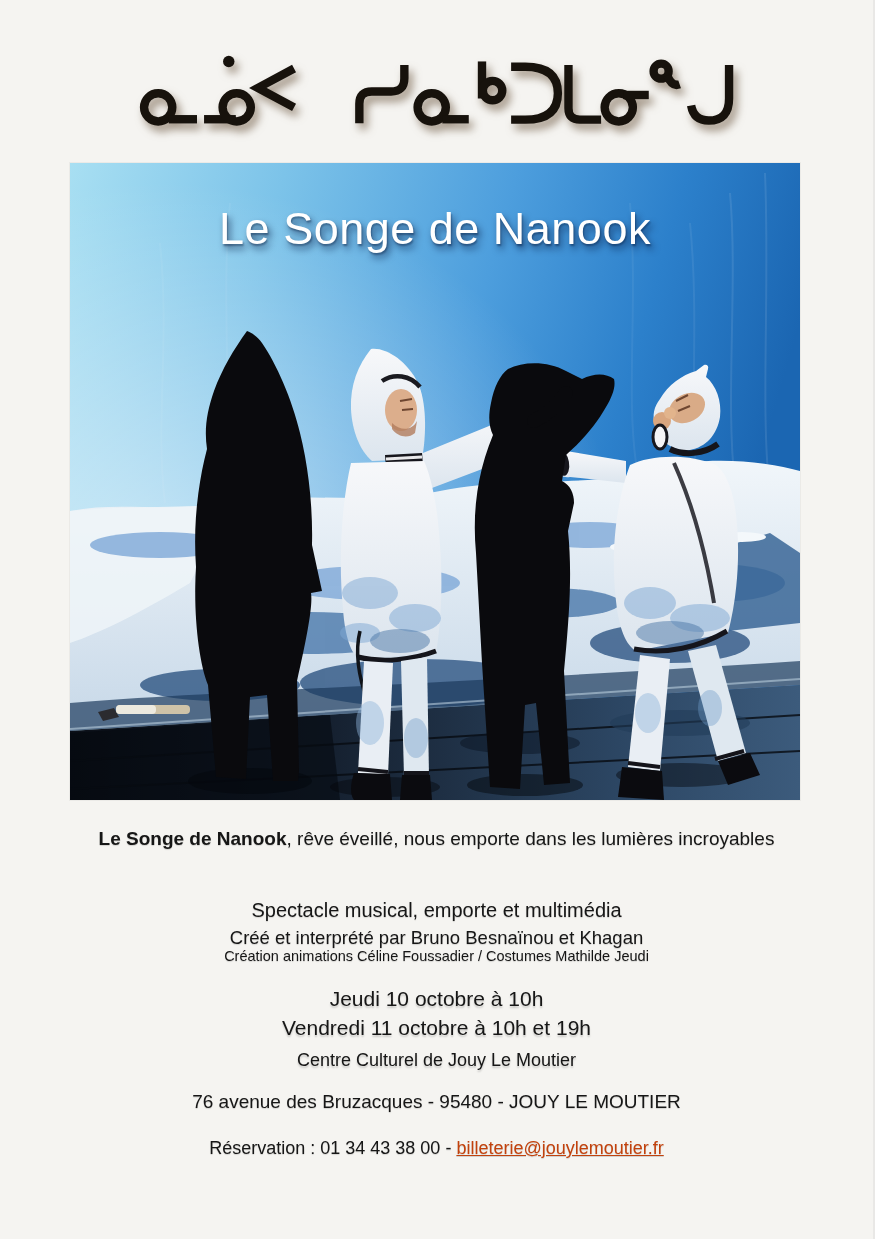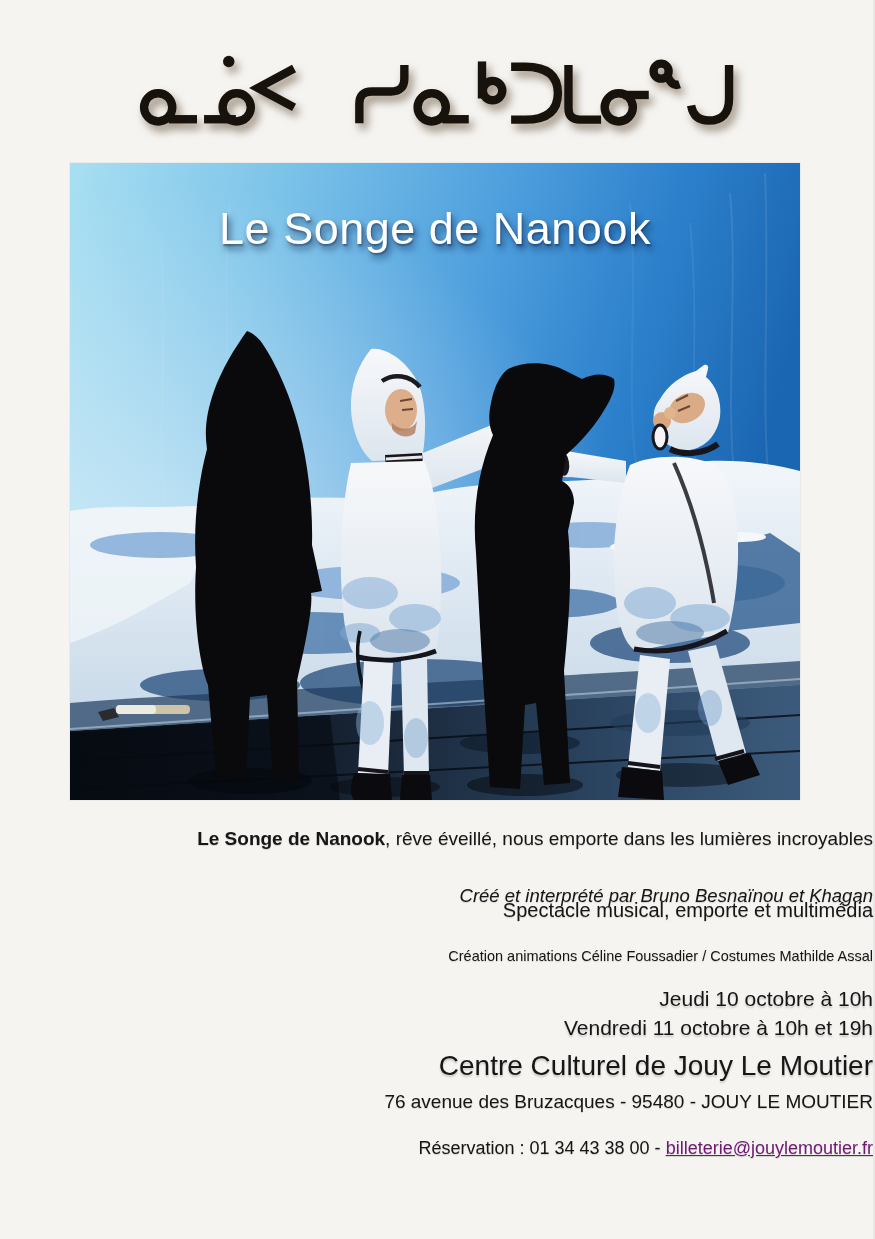--- a/index.html
+++ b/index.html
@@ -30,32 +30,32 @@
     box-shadow:0 0 0 1px rgba(0,0,0,.04);
   }
   .photo svg{position:absolute;inset:0;width:100%;height:100%;display:block;}
   .photo-title{
     position:absolute;top:40px;left:0;width:100%;
     text-align:center;color:#ffffff;
     font-size:45px;font-weight:400;letter-spacing:.5px;
     text-shadow:3px 5px 7px rgba(5,20,60,.6),1px 2px 2px rgba(5,20,50,.4);
   }
   
-  .tb{position:absolute;left:0;width:100%;text-align:right;margin:0;
+  .tb{position:absolute;left:0;width:100%;text-align:center;margin:0;
       color:#161616;text-shadow:0 1px 1px rgba(0,0,0,.14);}
   .lead{top:827px;font-size:19px;line-height:23px;}
   .lead strong{font-weight:700;}
   .genre{top:899px;font-size:20px;}
-  .credits{top:885px;font-size:18.5px;font-style:italic;}
+  .credits{top:927px;font-size:18.5px;}
   .design-credits{top:948px;font-size:14.5px;}
   .schedule{top:984px;font-size:21px;line-height:29px;text-shadow:0 2px 2px rgba(0,0,0,.18);}
-  .venue-name{top:1050px;font-size:28px;text-shadow:0 2px 2px rgba(0,0,0,.18);}
+  .venue-name{top:1050px;font-size:18px;text-shadow:0 2px 2px rgba(0,0,0,.18);}
   .venue-address{top:1091px;font-size:19px;}
   .reservation{top:1138px;font-size:18px;}
-  .reservation a{color:#701a75;text-decoration:underline;cursor:pointer;}
+  .reservation a{color:#c2410c;text-decoration:underline;cursor:pointer;}
   .tariff{top:1160px;font-size:19px;}
   .production{top:1194px;font-size:14.5px;line-height:17px;}
 </style>
 </head>
 <body>
 
 <div class="poster">
 
   <header class="syllabics">
     <svg viewBox="0 0 680 100" role="img" aria-label="ᓇᓅᑉ ᓯᓇᒃᑐᒪᓂᖓ">
@@ -265,21 +265,21 @@
     </svg>
     <div class="photo-title">Le Songe de Nanook</div>
   </figure>
 
   <p class="tb lead"><strong>Le Songe de Nanook</strong><span>, rêve éveillé, nous emporte dans les lumières incroyables</span><br></p>
 
   <p class="tb genre">Spectacle musical, emporte et multimédia</p>
 
   <p class="tb credits">Créé et interprété par Bruno Besnaïnou et Khagan</p>
 
-  <p class="tb design-credits">Création animations Céline Foussadier / Costumes Mathilde Assal</p>
+  <p class="tb design-credits">Création animations Céline Foussadier / Costumes Mathilde Jeudi</p>
 
   <p class="tb schedule"><span>Jeudi 10 octobre à 10h</span><br><span>Vendredi 11 octobre à 10h et 19h</span></p>
 
   <p class="tb venue-name">Centre Culturel de Jouy Le Moutier</p>
 
   <p class="tb venue-address">76 avenue des Bruzacques - 95480 - JOUY LE MOUTIER</p>
 
   <p class="tb reservation"><span>Réservation : 01 34 43 38 00 - </span><a href="#">billeterie@jouylemoutier.fr</a></p>
 
 

